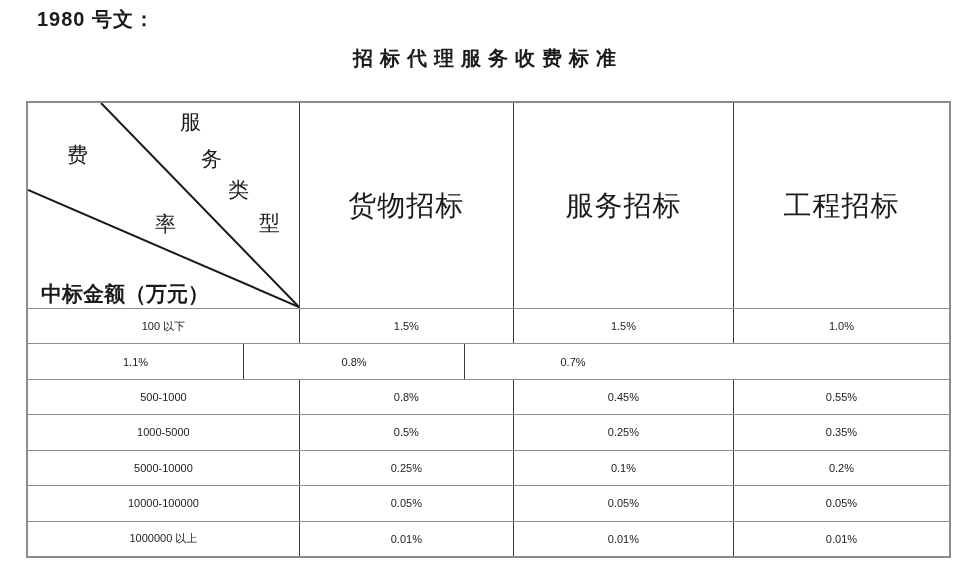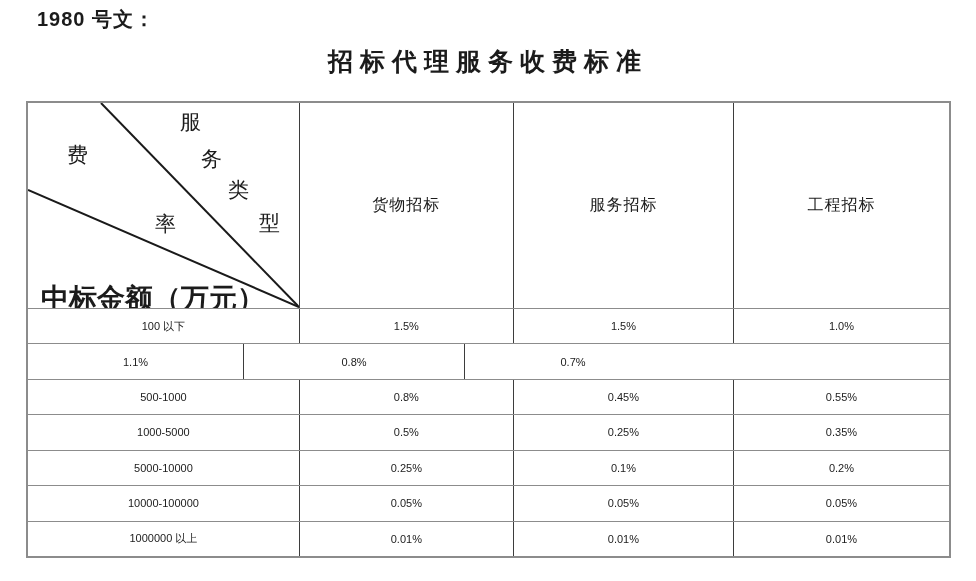--- a/index.html
+++ b/index.html
@@ -17,21 +17,21 @@
     font-size: 20px;
     font-weight: bold;
     font-family: "Liberation Sans", "Liberation Serif", sans-serif;
     letter-spacing: 1px;
   }
   .title {
     position: absolute;
     left: 0; top: 45px;
     width: 976px;
     text-align: center;
-    font-size: 25px;
+    font-size: 20px;
     font-weight: bold;
     letter-spacing: 7px;
     font-family: "Liberation Serif", serif;
   }
   .fee-table {
     position: absolute;
     left: 26px; top: 101px;
     width: 925px; height: 457px;
     border: 2px solid #8c8c8c;
     display: flex;
@@ -47,36 +47,36 @@
     align-items: center;
     justify-content: center;
     overflow: hidden;
   }
   .t-cell + .t-cell { border-left: 1px solid #3d3d3d; }
   .c0 { width: 272px; }
   .c1 { width: 215px; }
   .c2 { width: 221px; }
   .c3 { width: 217px; }
   .col-head {
-    font-size: 16px;
+    font-size: 28px;
     font-family: "Liberation Serif", serif;
     letter-spacing: 1px;
   }
   .corner-cell { display: block; }
   .corner-cell svg { position: absolute; left: 0; top: 0; }
   .corner-char {
     position: absolute;
     font-size: 21px;
     line-height: 21px;
     font-family: "Liberation Serif", serif;
   }
   .corner-axis {
     position: absolute;
     left: 13px; top: 177px;
-    font-size: 28px;
+    font-size: 21px;
     font-weight: bold;
     font-family: Liberation Mono, monospace;
   }
   .amount-cell, .val-cell {
     font-size: 11px;
     font-family: "Liberation Sans", sans-serif;
   }
 </style>
 </head>
 <body>

